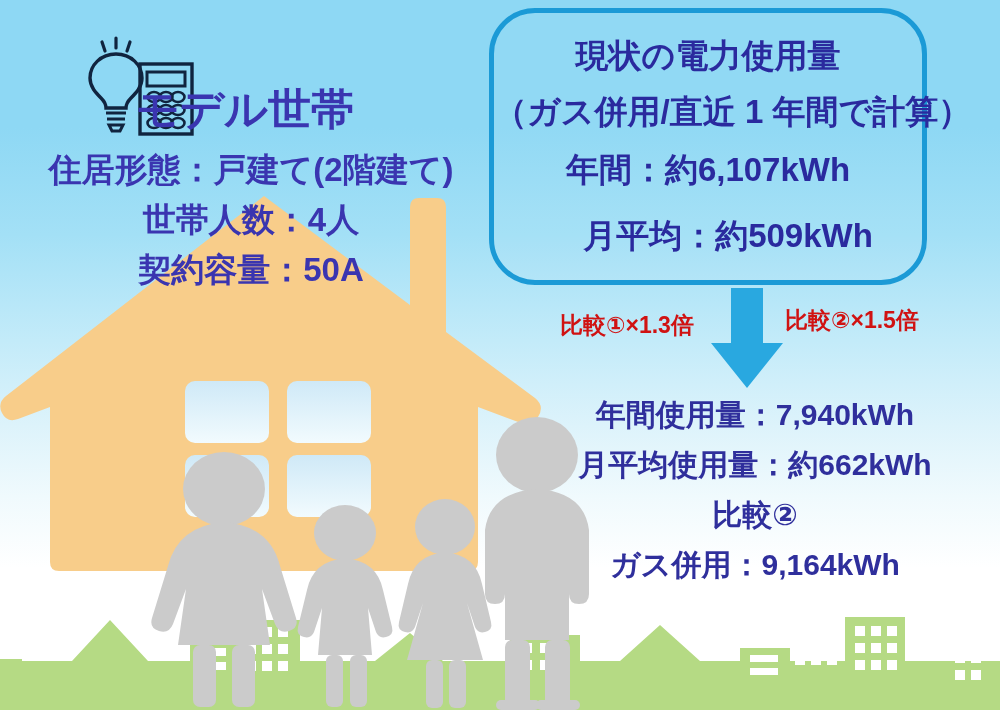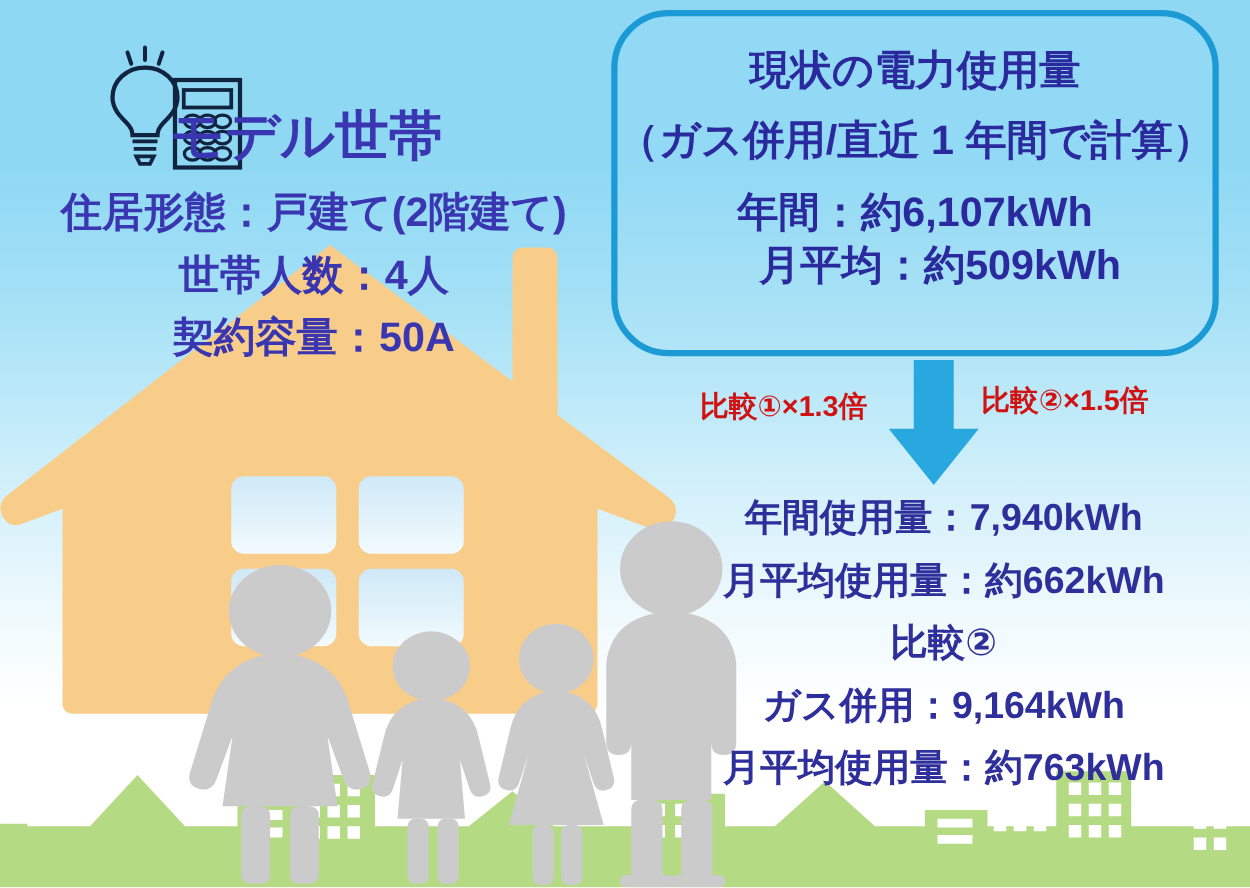--- a/index.html
+++ b/index.html
@@ -57,39 +57,39 @@
     font-size: 33px;
     margin-top: 17px;
     white-space: nowrap;
   }
 
   
   .bluebox {
     position: absolute;
     left: 489px;
     top: 8px;
-    width: 486px;
+    width: 438px;
     height: 277px;
     border: 5px solid #1b9ad6;
     border-radius: 46px;
     box-sizing: border-box;
     background: rgba(255,255,255,0.03);
     text-align: center;
     color: #2a2a9e;
     font-weight: bold;
   }
   .bluebox .bb-line {
     font-size: 33px;
     line-height: 1.0;
     white-space: nowrap;
   }
   .bluebox .bb-1 { margin-top: 26px; }
   .bluebox .bb-2 { margin-top: 23px; }
   .bluebox .bb-3 { margin-top: 25px; }
-  .bluebox .bb-4 { margin-top: 9px; padding-left: 40px; }
+  .bluebox .bb-4 { margin-top: 33px; padding-left: 40px; }
 
   
   .mult {
     position: absolute;
     color: #d01212;
     font-weight: bold;
     font-size: 23px;
     white-space: nowrap;
   }
   .mult-1 { left: 560px; top: 310px; }
@@ -367,16 +367,15 @@
 
   <svg class="arrow" viewBox="0 0 80 100">
     <path d="M 24 0 L 56 0 L 56 55 L 76 55 L 40 100 L 4 55 L 24 55 Z" fill="#29a8e0"></path>
   </svg>
 
   <div class="results">
     <div class="r-line rs-2">年間使用量：7,940kWh</div>
     <div class="r-line rs-3">月平均使用量：約662kWh</div>
     <div class="r-head rs-4">比較②</div>
     <div class="r-line rs-5">ガス併用：9,164kWh</div>
-    <div class="r-line rs-6">月平均使用量：約763kWh</div>
   </div>
 
 </div>
 
 </body></html>

